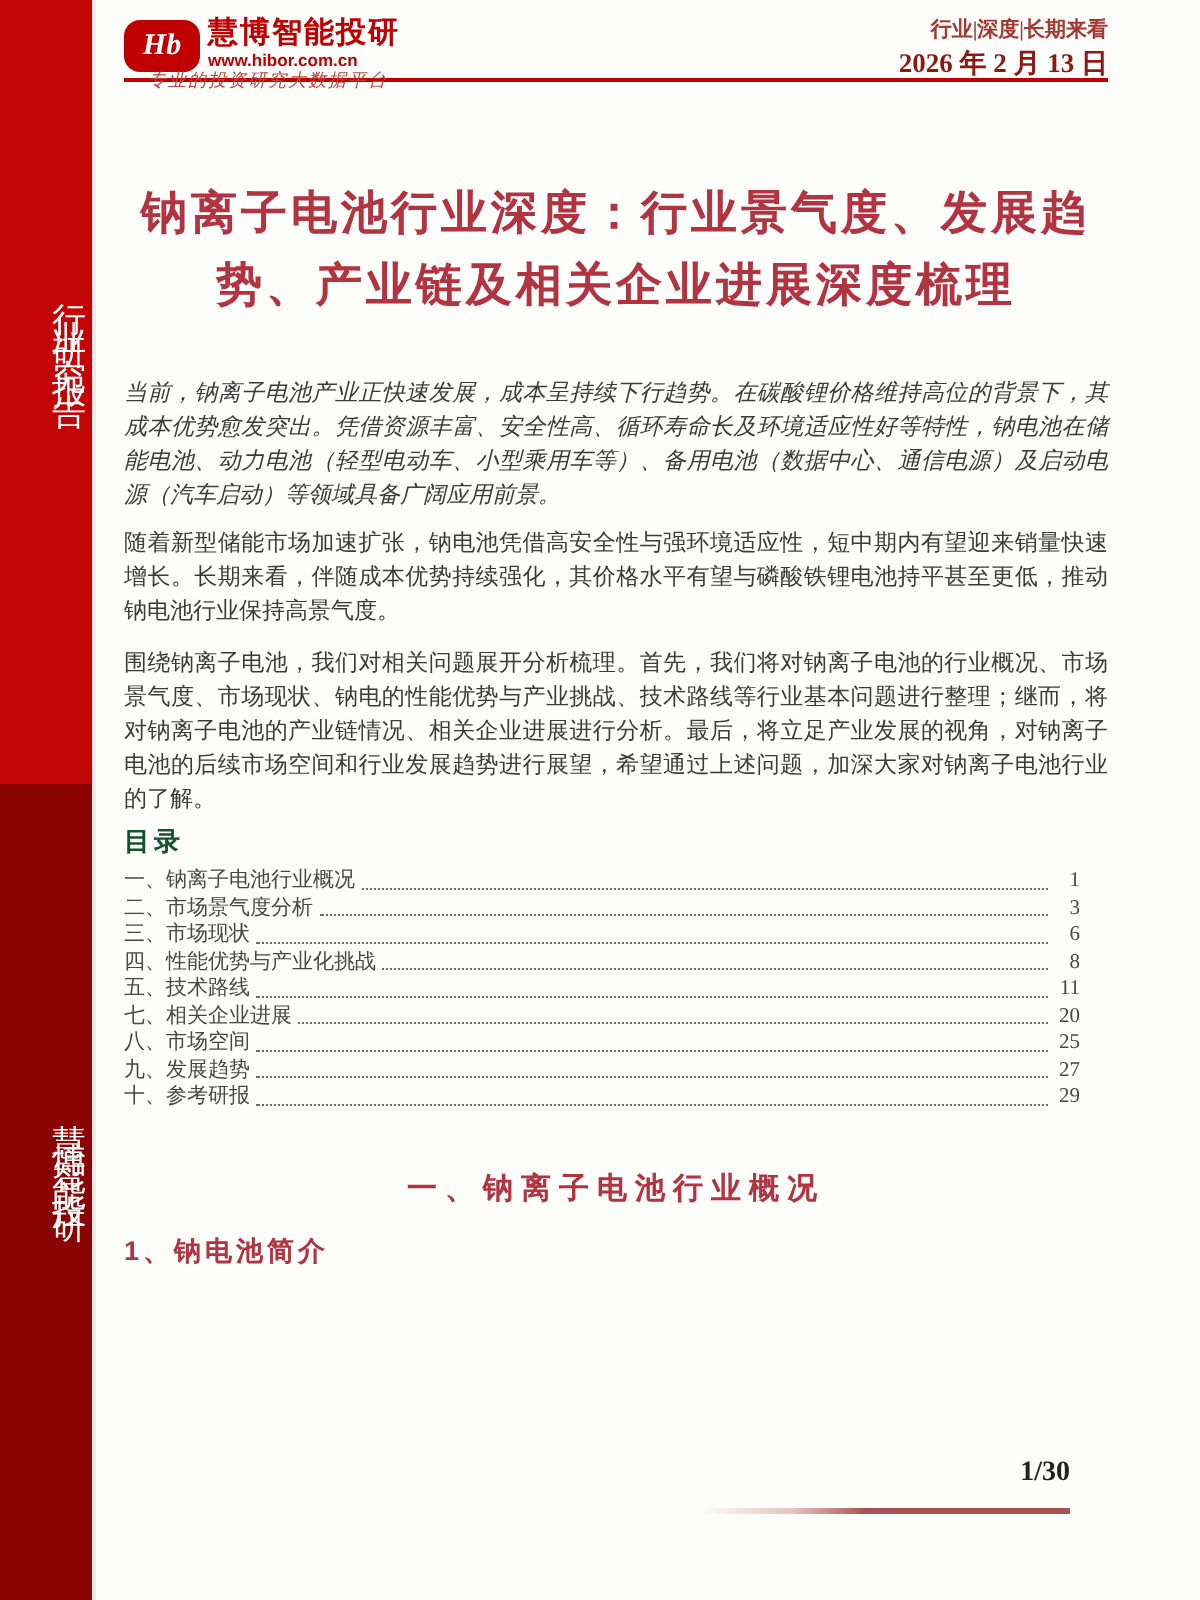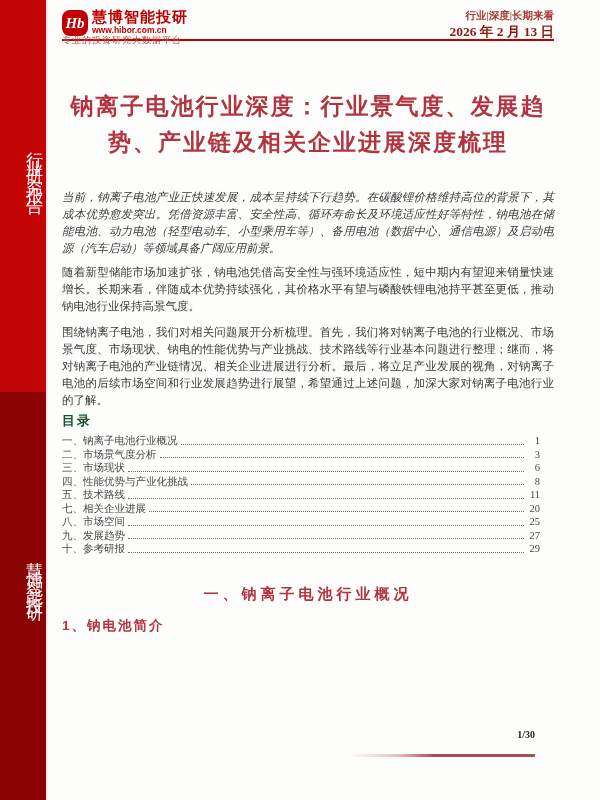--- a/index.html
+++ b/index.html
@@ -26,27 +26,27 @@
     font-size:17px;letter-spacing:9px;font-weight:500;}
   .v-label.top{top:138px;}
   .v-label.bottom{top:548px;}
 
   
   .content{position:absolute;left:62px;top:0;width:492px;}
 
   
   .header{display:flex;justify-content:space-between;align-items:flex-start;padding-top:9px;height:39px;}
   .brand{display:flex;align-items:flex-start;}
-  .logo-badge{width:26px;height:26px;margin-top:1px;background:var(--brand_red);border-radius:8px;
+  .logo-badge{width:38px;height:26px;margin-top:1px;background:var(--brand_red);border-radius:8px;
     color:#fff;font-family:"Liberation Serif",serif;font-style:italic;font-weight:bold;
     font-size:15px;display:flex;align-items:center;justify-content:center;}
   .brand-text{margin-left:4px;display:flex;flex-direction:column;}
   .brand-name{color:var(--brand_red);font-family:"Liberation Sans",sans-serif;font-weight:bold;font-size:15px;letter-spacing:1px;line-height:16px;}
   .brand-url{color:var(--brand_red);font-family:"Liberation Sans",sans-serif;font-weight:bold;font-size:8.5px;line-height:10px;}
-  .brand-slogan{color:#C2433C;font-size:9px;line-height:11px;margin-left:-30px;letter-spacing:1px;}
+  .brand-slogan{color:#C2433C;font-style:italic;font-size:9px;line-height:11px;margin-left:-30px;letter-spacing:1px;}
   .header-right{text-align:right;}
   .doc-type{color:var(--doctype_red);font-size:10.5px;font-weight:bold;line-height:14px;}
   .doc-date{color:var(--date_red);font-size:13.5px;font-weight:bold;line-height:18px;}
   .header-rule{height:2px;background:var(--brand_red);margin-top:0;width:100%;}
 
   
   .report-title{margin:47px auto 0;width:478px;text-align:center;color:var(--title_red);
     font-family:"Liberation Sans",sans-serif;font-weight:bold;font-size:23px;
     line-height:36px;letter-spacing:2px;}
 
@@ -66,21 +66,21 @@
 
   
   .section-heading{margin-top:29px;text-align:center;color:var(--title_red);
     font-family:"Liberation Sans",sans-serif;font-weight:bold;font-size:15px;letter-spacing:4px;}
   .sub-heading{margin-top:13px;color:var(--title_red);
     font-family:"Liberation Sans",sans-serif;font-weight:bold;font-size:13.5px;letter-spacing:2px;}
   .section-body{margin-top:9px;color:var(--body_text);font-size:11.5px;line-height:17px;text-align:justify;}
 
   
   .page-indicator{position:absolute;left:62px;top:729px;width:473px;text-align:right;
-    font-weight:bold;font-size:10px;color:#222;}
+    font-weight:bold;font-size:14px;color:#222;}
   .footer-line{position:absolute;left:350px;top:754px;width:185px;height:2.5px;
     background:linear-gradient(to right,rgba(200,100,100,0),#EAC2C2 25%,#A85252 45%,#A85252 100%);}
 </style>
 </head>
 <body>
 
 <div class="page">
 
   <div class="sidebar">
     <div class="sidebar-top"></div>

